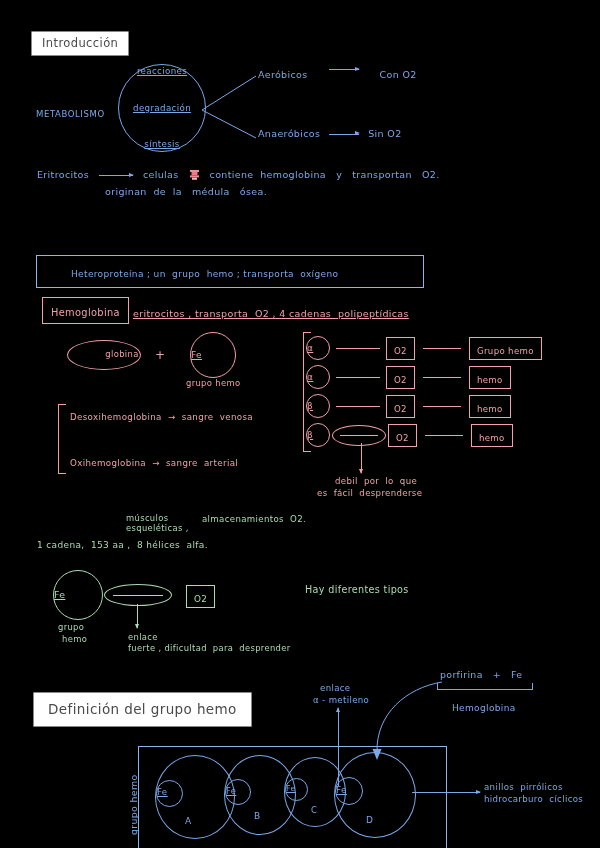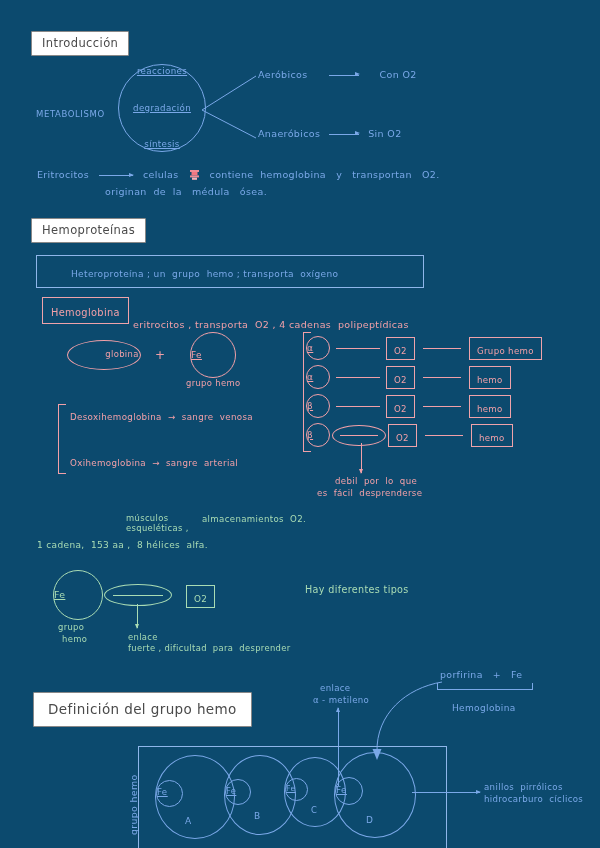--- a/index.html
+++ b/index.html
@@ -1,21 +1,21 @@
 <!DOCTYPE html>
 <html><head>
 <meta charset="utf-8">
 <style>
   html,body{margin:0;padding:0;background:#ffffff;}
   body{
     width:600px;height:848px;position:relative;overflow:hidden;
     font-family:"DejaVu Sans", sans-serif;
     color:#6f9fe0;
   }
-  .sheet{position:absolute;left:0;top:0;width:600px;height:848px;background:#0c4a6e;}
+  .sheet{position:absolute;left:0;top:0;width:600px;height:848px;background:#000000;}
   .abs{position:absolute;}
   .blue{color:#7aa8e8;}
   .red{color:#f2a0a8;}
   .green{color:#a9dcb4;}
 
   .hd-box{
     border:1px solid #888;border-radius:1px;padding:4px 10px 5px 10px;
     display:inline-block;color:#4a4a4a;font-size:11.5px;letter-spacing:.4px;
     background:#fff;
   }
@@ -76,21 +76,21 @@
     <div class="t" style="font-size:8.7px;line-height:1.45;">reacciones</div>
     <div class="t" style="font-size:8.7px;line-height:1.45;">degradación</div>
     <div class="t" style="font-size:8.7px;line-height:1.45;">síntesis</div>
   </div>
 
   <svg class="abs" style="left:200px;top:72px;" width="60" height="70">
     <path d="M2,38 L56,4" stroke="#7aa8e8" stroke-width="1" fill="none"></path>
     <path d="M2,38 L56,66" stroke="#7aa8e8" stroke-width="1" fill="none"></path>
   </svg>
 
-  <div class="abs blue" style="left:258px;top:69px;display:flex;align-items:center;gap:21px;">
+  <div class="abs blue" style="left:258px;top:69px;display:flex;gap:21px;">
     <span class="t">Aeróbicos</span>
     <span class="line arrow-r" style="width:30px;"></span>
     <span class="t">Con O2</span>
   </div>
 
   <div class="abs blue" style="left:258px;top:128px;display:flex;align-items:center;gap:9px;">
     <span class="t">Anaeróbicos</span>
     <span class="line arrow-r" style="width:30px;"></span>
     <span class="t">Sin O2</span>
   </div>
@@ -102,32 +102,29 @@
     <svg class="rbc" viewBox="0 0 11 13">
       <rect x="1" y="1" width="9" height="2" fill="#f08c96"></rect>
       <rect x="2.5" y="3" width="6" height="3.4" fill="#f27782"></rect>
       <rect x="1" y="6.4" width="9" height="2" fill="#f08c96"></rect>
       <rect x="3" y="8.6" width="5" height="2.2" fill="#f7b2b8"></rect>
     </svg>
     <span class="t">contiene  hemoglobina   y   transportan   O2.</span>
   </div>
   <div class="abs blue t" style="left:105px;top:186px;">originan  de  la   médula   ósea.</div>
 
-  <div class="abs" style="left:31px;top:218px;">
-    <span class="hd-box">Hemoproteínas</span>
-  </div>
 
   <div class="abs bx-blue" style="left:36px;top:255px;width:366px;">
     <span class="blue t" style="font-size:9px;margin-left:24px;">Heteroproteína ; un  grupo  hemo ; transporta  oxígeno</span>
   </div>
 
   <div class="abs bx-red" style="left:42px;top:297px;">
     <span class="red t" style="font-size:9.8px;">Hemoglobina</span>
   </div>
-  <div class="abs red t" style="left:133px;top:319px;">eritrocitos , transporta  O2 , 4 cadenas  polipeptídicas</div>
+  <div class="abs red t" style="left:133px;top:308px;text-decoration:underline;">eritrocitos , transporta  O2 , 4 cadenas  polipeptídicas</div>
 
   <div class="abs red ell" style="left:67px;top:340px;width:72px;height:28px;">
     <span class="t" style="font-size:8.4px;margin-left:36px;">globina</span>
   </div>
   <div class="abs red t" style="left:155px;top:347px;font-size:12px;">+</div>
 
   <div class="abs red circ" style="left:190px;top:332px;width:44px;height:44px;">
     <span class="t" style="font-size:9px;">Fe</span>
   </div>
   <div class="abs red t" style="left:186px;top:378px;font-size:8.4px;">grupo hemo</div>

